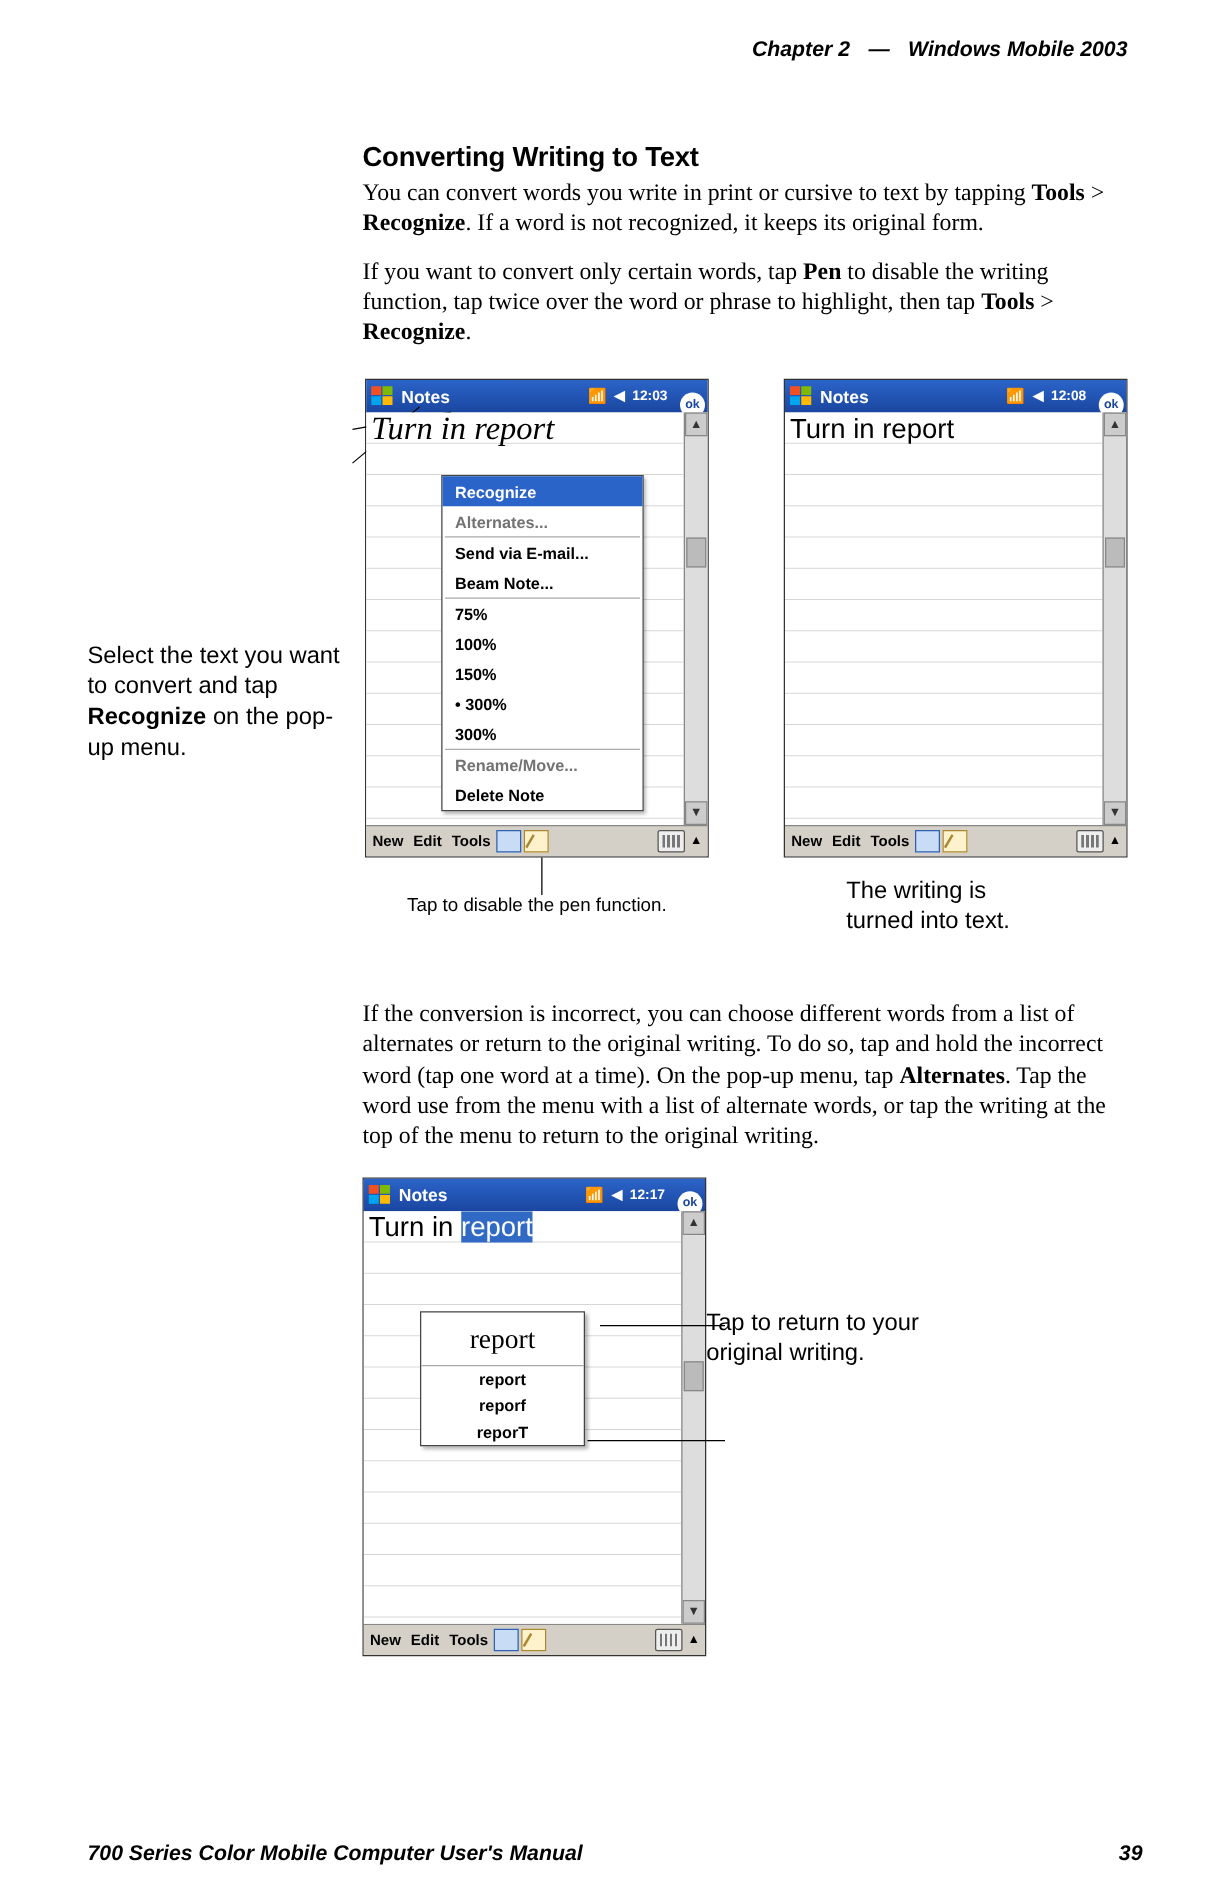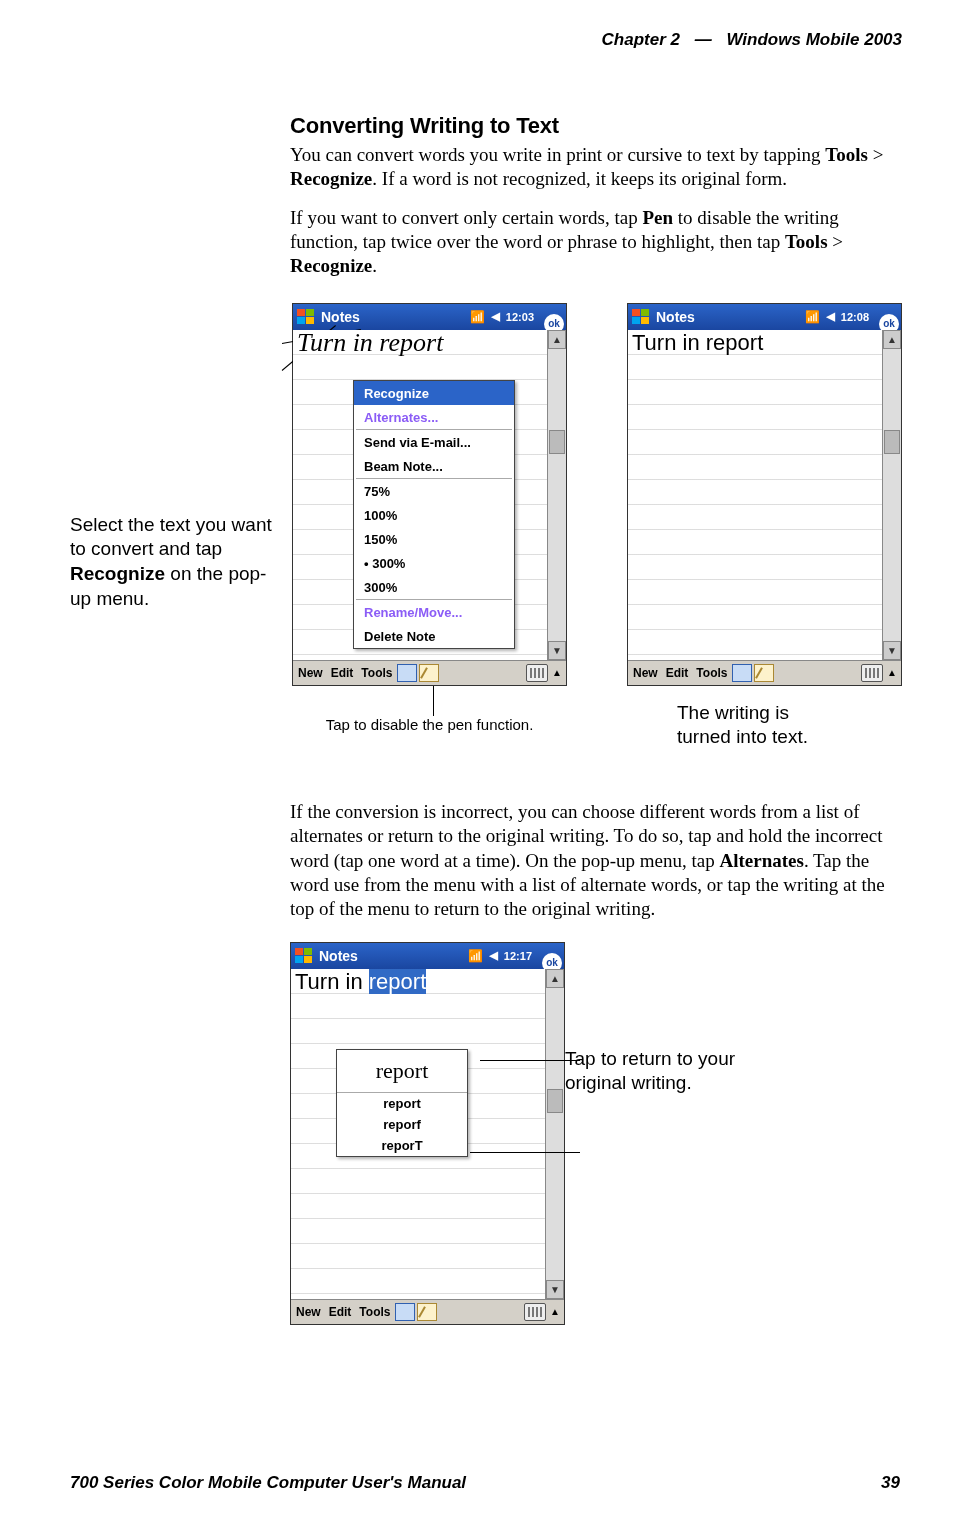--- a/index.html
+++ b/index.html
@@ -162,21 +162,21 @@
   .menu {
     position:absolute; left:60px; top:50px; width:160px;
     background:#fff; border:1px solid #444;
     box-shadow: 2px 2px 3px rgba(0,0,0,.3);
     z-index:5;
     font-weight:bold;
     font-size:13px;
   }
   .menu .item{padding:4px 10px;border-top:1px solid transparent;}
   .menu .sel{background:#2b64c8;color:#fff;}
-  .menu .disabled{color:#8b5cf6;}
+  .menu .disabled{color:#737373;}
   .menu .sep{border-top:1px solid #aaa;margin:0 2px;}
   .menu .dot::before{content:"• "; }
   
   .alt-menu{
     position:absolute; left:45px; top:80px; width:130px;
     background:#fff;border:1px solid #444;z-index:5;
     font-weight:bold;font-size:13px;text-align:center;
     box-shadow: 2px 2px 3px rgba(0,0,0,.3);
   }
   .alt-menu .handwr{font-family:'Brush Script MT',cursive;font-size:22px;font-weight:normal;padding:8px 0;border-bottom:1px solid #aaa;}
@@ -184,21 +184,21 @@
   
   .fig-lower { display:flex; align-items:flex-start; margin: 20px 0 0 220px;}
   .lower-right {
     font-family: Arial, sans-serif; font-size:15px;
     display:flex; flex-direction:column; gap: 90px; padding-top: 105px;
   }
   .fig-stack{display:flex;flex-direction:column;align-items:center;}
   .under-callout{font-family:Arial,sans-serif;font-size:15px;text-align:center;margin-top:30px;}
   .right-stack{display:flex;flex-direction:column;margin-left:60px;}
   .footer{
-    position:absolute;bottom:26px;left:70px;right:72px;
+    position:absolute;bottom:26px;left:70px;right:58px;
     display:flex;justify-content:space-between;
     font-family:Arial,Helvetica,sans-serif;font-weight:bold;font-style:italic;font-size:17px;
   }
   .ppc-wrap{position:relative;}
   .line1{position:absolute;left:-10px;top:67px;width:70px;border-top:1px solid #000;transform:rotate(-40deg);transform-origin:left;}
   .line2{position:absolute;left:-10px;top:40px;width:80px;border-top:1px solid #000;transform:rotate(-10deg);transform-origin:left;}
   .line-pen{position:absolute;left:141px;bottom:-30px;height:30px;border-left:1px solid #000;}
   .ll-a{position:absolute;left:190px;top:118px;width:100px;border-top:1px solid #000;}
   .ll-b{position:absolute;left:180px;top:210px;width:110px;border-top:1px solid #000;}
 </style>

